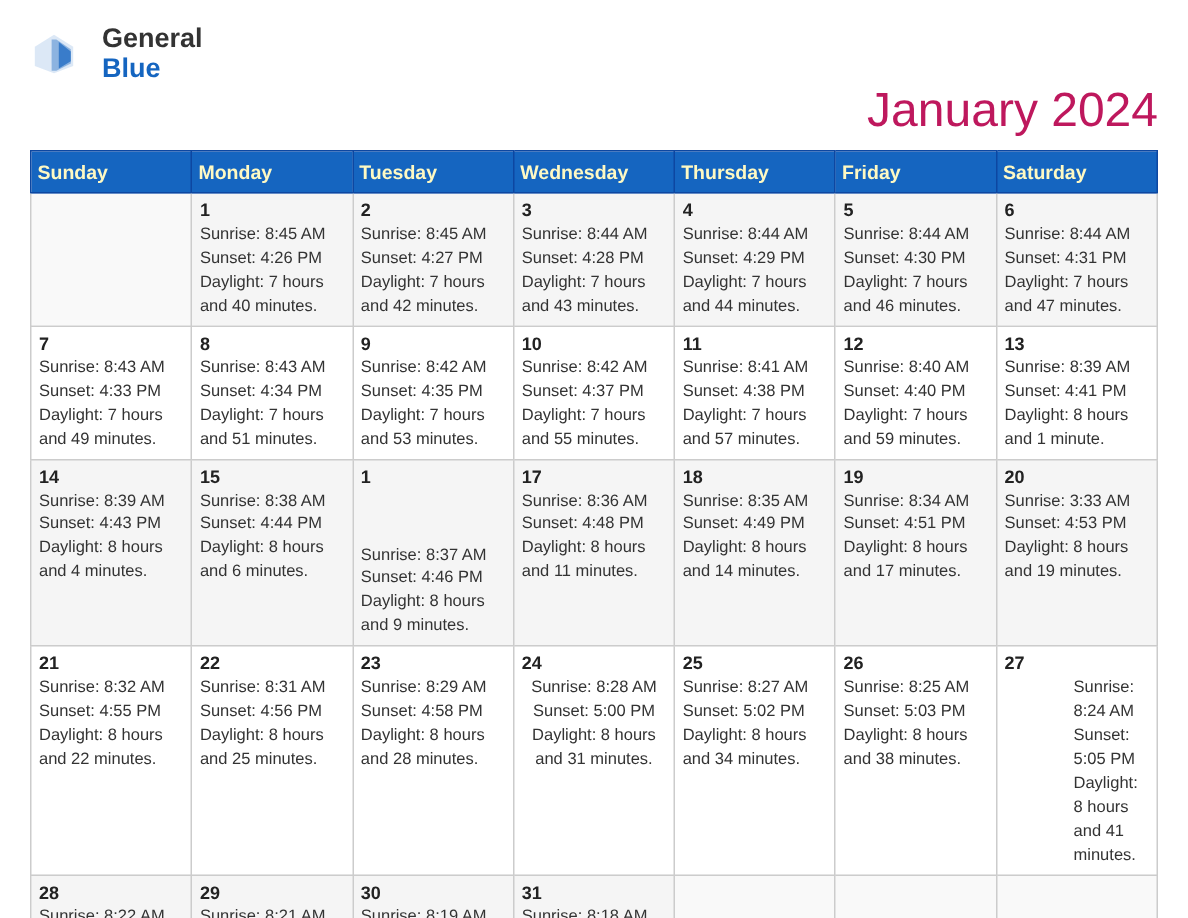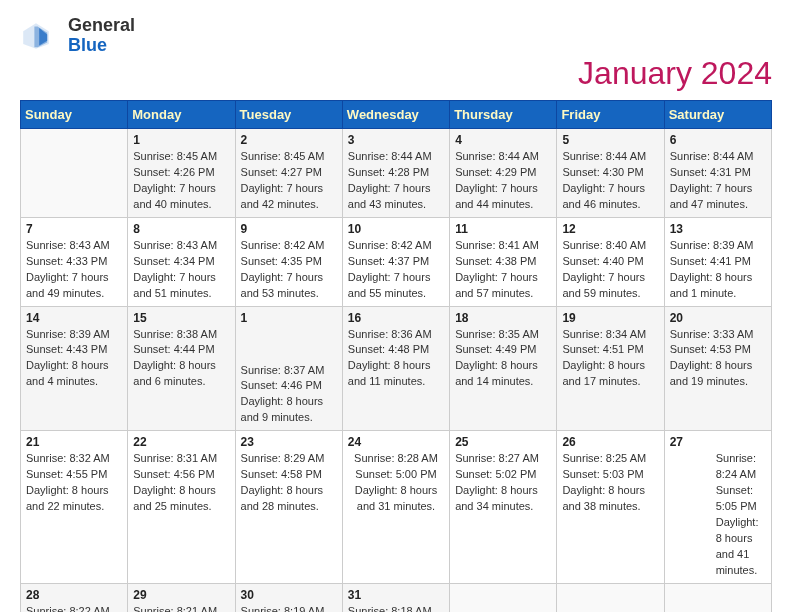--- a/index.html
+++ b/index.html
@@ -236,21 +236,21 @@
 and 6 minutes.</div>
         </td>
         <td>
           <span class="day-number">1</span>
           <div class="day-info" style="white-space: pre-line; margin-top: 38px;">Sunrise: 8:37 AM
 Sunset: 4:46 PM
 Daylight: 8 hours
 and 9 minutes.</div>
         </td>
         <td>
-          <span class="day-number">16</span>
+          <span class="day-number">17</span>
           <div class="day-info" style="white-space: pre-line;">Sunrise: 8:36 AM
 Sunset: 4:48 PM
 Daylight: 8 hours
 and 11 minutes.</div>
         </td>
         <td>
           <span class="day-number">18</span>
           <div class="day-info" style="white-space: pre-line;">Sunrise: 8:35 AM
 Sunset: 4:49 PM
 Daylight: 8 hours

